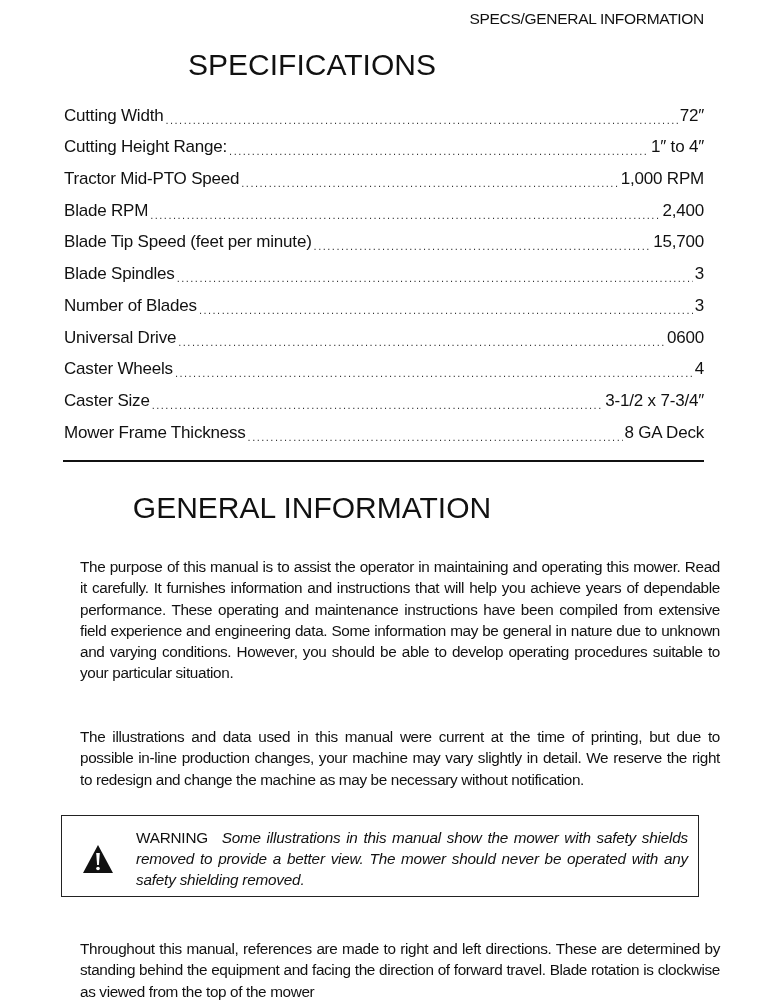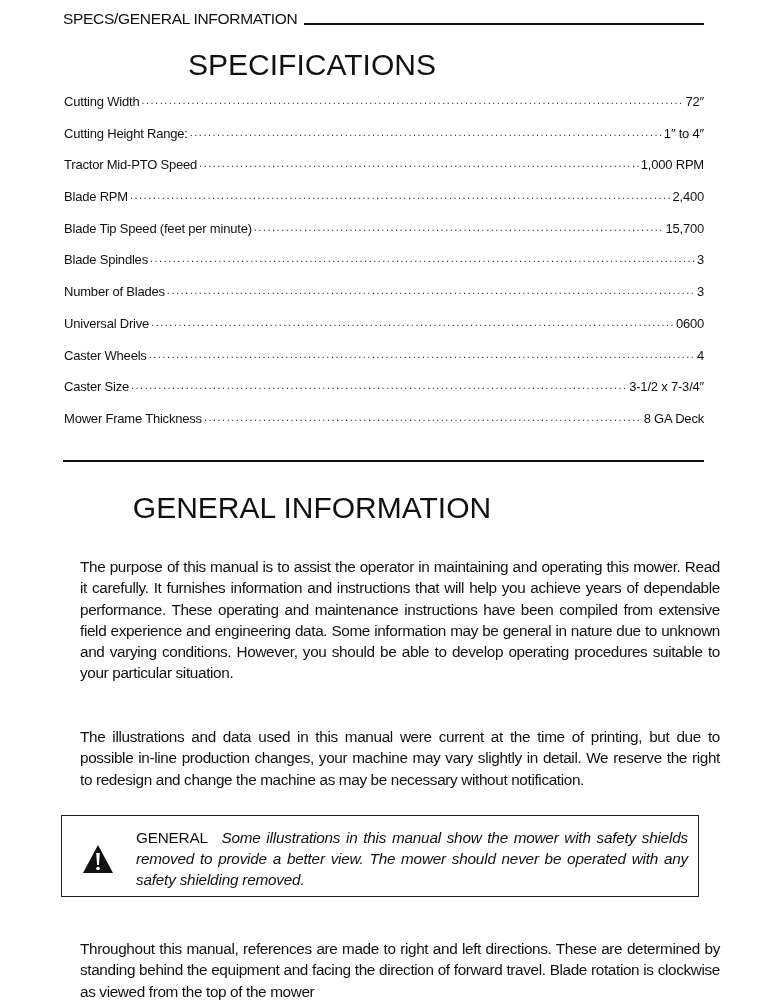--- a/index.html
+++ b/index.html
@@ -4,36 +4,36 @@
   <style>
     html, body { margin: 0; padding: 0; background: #ffffff; }
     body {
       width: 772px; height: 1000px; overflow: hidden; position: relative;
       font-family: "Liberation Sans", "DejaVu Sans", sans-serif;
       color: #111111;
     }
     .header {
       position: absolute; left: 63px; top: 10px; width: 641px;
       display: flex; align-items: flex-end;
-      font-size: 15.5px; letter-spacing: -0.3px;
+      font-size: 15.5px; letter-spacing: -0.3px; flex-direction: column;
     }
     .header .label { white-space: nowrap; }
     .header .rule { flex: 1; border-bottom: 2px solid #111; margin-left: 6px; margin-bottom: 3px; }
 
     .section-title {
       position: absolute; left: 0; width: 624px; text-align: center;
       font-size: 30px; letter-spacing: 0px;
     }
     .title-specs { top: 48px; }
     .title-general { top: 491px; }
 
     .specs { position: absolute; left: 64px; top: 94px; width: 640px; }
     .spec-row {
-      display: flex; align-items: flex-start; height: 31.7px;
-      font-size: 13px; letter-spacing: -0.2px;
+      display: flex; align-items: flex-end; height: 31.7px;
+      font-size: 17px; letter-spacing: -0.2px;
     }
     .spec-row .name { white-space: nowrap; }
     .spec-row .dots {
       flex: 1; overflow: hidden; white-space: nowrap; margin: 0 2px;
       color: #333; font-size: 11px; letter-spacing: 1.5px;
     }
     .spec-row .dots::after { content: "................................................................................................................................................................................................................"; }
     .spec-row .value { white-space: nowrap; }
 
     .divider {
@@ -140,18 +140,18 @@
 <p class="para p1">The purpose of this manual is to assist the operator in maintaining and operating this mower. Read it carefully. It furnishes information and instructions that will help you achieve years of dependable performance. These operating and maintenance in­structions have been compiled from extensive field experience and engineering data. Some information may be general in nature due to unknown and varying conditions. However, you should be able to develop operating procedures suitable to your par­ticular situation.</p>
 <p class="para p2">The illustrations and data used in this manual were current at the time of printing, but due to possible in-line production changes, your machine may vary slightly in detail. We reserve the right to redesign and change the machine as may be necessary without notification.</p>
 
 <div class="warning">
   <svg class="icon" viewBox="0 0 32 30">
     <polygon points="16,1 31,29 1,29" fill="#111"></polygon>
     <path d="M14.2,9 L17.8,9 L16.9,21 L15.1,21 Z" fill="#fff"></path>
     <circle cx="16" cy="24.5" r="1.8" fill="#fff"></circle>
   </svg>
   <div class="text">
-    <span class="kw">GENERAL</span>
+    <span class="kw">WARNING</span>
     <span class="msg">Some illustrations in this manual show the mower with safety shields removed to provide a better view. The mower should never be operated with any safety shielding removed.</span>
   </div>
 </div>
 
 <p class="para p3">Throughout this manual, references are made to right and left directions. These are determined by standing behind the equipment and facing the direction of forward travel. Blade rotation is clockwise as viewed from the top of the mower</p>
 
 </body></html>

